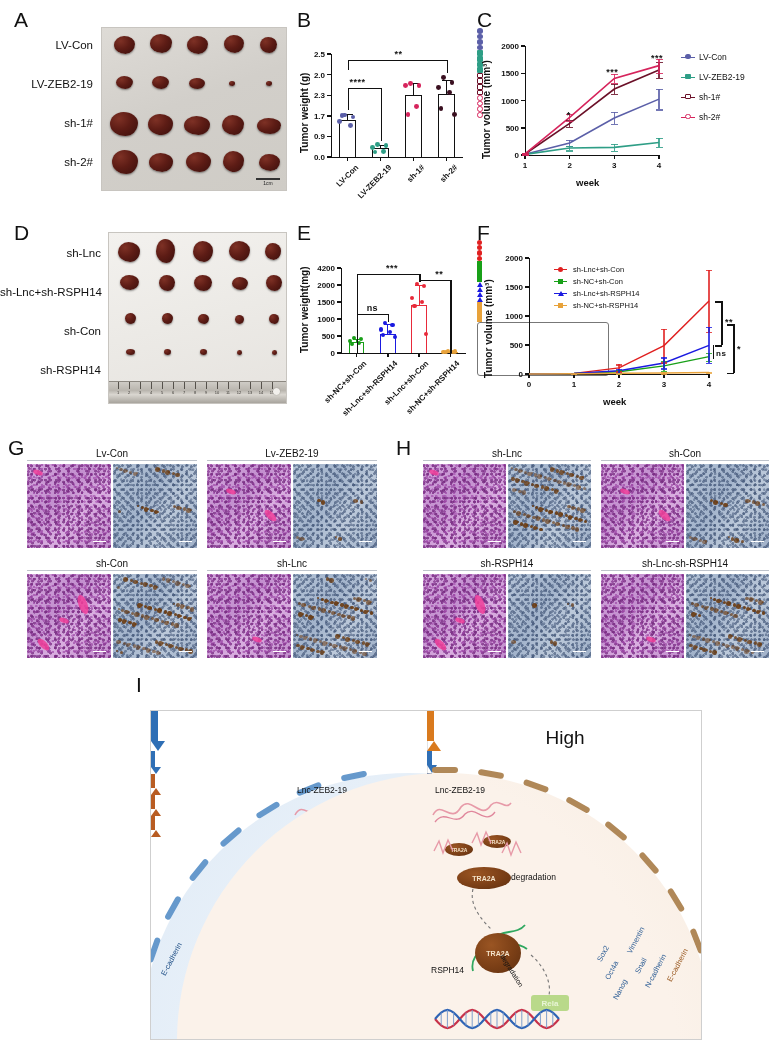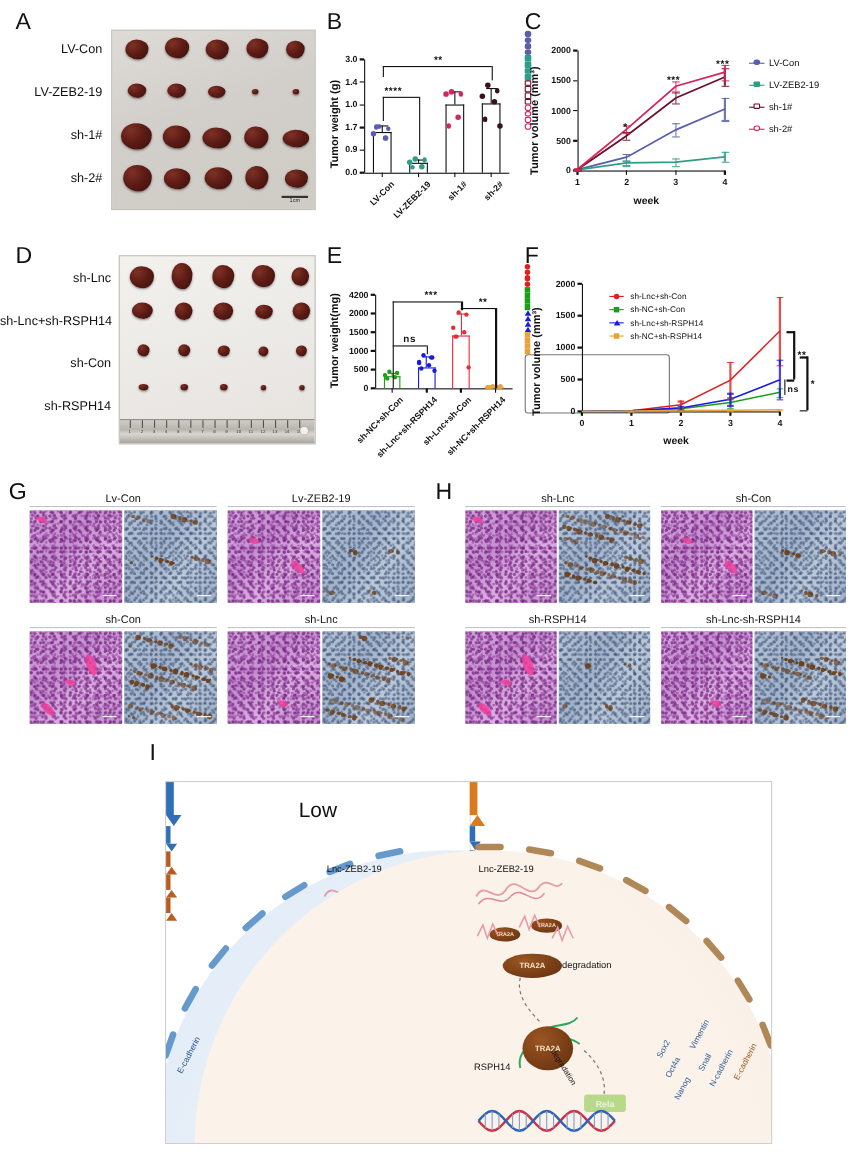--- a/index.html
+++ b/index.html
@@ -209,25 +209,25 @@
 <div class="chart" id="chartB" style="left:297px; top:28px; width:172px; height:175px;">
     <div class="axis-line" style="left:34px; top:26px; width:1.4px; height:103px;"></div>
     <div class="axis-line" style="left:34px; top:129px; width:132px; height:1.4px;"></div>
     <div class="ytick-mark" style="left:30px; top:128.3px;"></div>
     <div class="ytick-label" style="left:0px; top:129px; width:28px;">0.0</div>
     <div class="ytick-mark" style="left:30px; top:107.7px;"></div>
     <div class="ytick-label" style="left:0px; top:108.4px; width:28px;">0.9</div>
     <div class="ytick-mark" style="left:30px; top:87.1px;"></div>
     <div class="ytick-label" style="left:0px; top:87.8px; width:28px;">1.7</div>
     <div class="ytick-mark" style="left:30px; top:66.5px;"></div>
-    <div class="ytick-label" style="left:0px; top:67.2px; width:28px;">1.0</div>
+    <div class="ytick-label" style="left:0px; top:67.2px; width:28px;">2.3</div>
     <div class="ytick-mark" style="left:30px; top:45.89999999999999px;"></div>
-    <div class="ytick-label" style="left:0px; top:46.599999999999994px; width:28px;">1.4</div>
+    <div class="ytick-label" style="left:0px; top:46.599999999999994px; width:28px;">2.0</div>
     <div class="ytick-mark" style="left:30px; top:25.3px;"></div>
-    <div class="ytick-label" style="left:0px; top:26px; width:28px;">3.0</div>
+    <div class="ytick-label" style="left:0px; top:26px; width:28px;">2.5</div>
     <div class="ylabel-rot" style="left:2px; top:125px;">Tumor weight (g)</div>
     <div class="bar-open" style="left:41.92px; top:91.92px; width:17.16px; height:37.08px; border:1.4px solid #111; border-bottom:none;"></div>
     <div class="errbar" style="left:49.9px; top:86.15199999999999px; height:5.768000000000015px;"></div>
     <div class="errcap" style="left:45.5px; top:86.15199999999999px; width:10px;"></div>
     <div class="dot" style="left:45.1px; top:84.576px; width:4.8px; height:4.8px; background:#5b5fa8;"></div>
     <div class="dot" style="left:53.5px; top:86.636px; width:4.8px; height:4.8px; background:#5b5fa8;"></div>
     <div class="dot" style="left:40.300000000000004px; top:91.168px; width:4.8px; height:4.8px; background:#5b5fa8;"></div>
     <div class="dot" style="left:51.1px; top:94.87599999999999px; width:4.8px; height:4.8px; background:#5b5fa8;"></div>
     <div class="dot" style="left:42.7px; top:84.988px; width:4.8px; height:4.8px; background:#5b5fa8;"></div>
     <div class="xrot" style="left: 56.5px; top: 135px; transform: translateX(-100%) rotate(-45deg); transform-origin: right top;">LV-Con</div>
@@ -1156,21 +1156,20 @@
       <div class="brownspot" style="left:29.491999999999997px; top:77.325px; width:2px; height:2px; opacity:0.79;"></div>
       <div class="brownspot" style="left:11.806px; top:40.05px; width:3.3px; height:3.3px; opacity:0.91;"></div>
       <div class="mini-scale"></div>
     </div>
   </div>
 
 <div class="panel-letter" style="left:136px; top:674px;">I</div>
 <div id="panelI-box" style="left:150px; top:710px; width:552px; height:330px;">
     <div class="half-divider" style="left:275.5px;"></div>
     <div class="half" style="left:0px; width:276px;">
-      <div class="half-title" style="top:16px;">Low</div>
       <div class="cell-body" style="left:-10px; top:62px; width:536px; height:536px; background:radial-gradient(circle at 72% 62%, #e6eff8 0%, #e6eff8 70%, #dfeaf6 100%);"></div>
       <div class="memb-seg" style="left:-10.368009913196431px; top:236.29068673518904px; width:26px; height:6px; background:#6699cc; transform:rotate(289.55555555555554deg);"></div>
       <div class="memb-seg" style="left:8.746423888177446px; top:194.23988635747835px; width:26px; height:6px; background:#6699cc; transform:rotate(299.33333333333337deg);"></div>
       <div class="memb-seg" style="left:34.724572051465856px; top:156.04607521012915px; width:26px; height:6px; background:#6699cc; transform:rotate(309.1111111111111deg);"></div>
       <div class="memb-seg" style="left:66.81170911778372px; top:122.81887209520394px; width:26px; height:6px; background:#6699cc; transform:rotate(318.8888888888889deg);"></div>
       <div class="memb-seg" style="left:104.07562933118257px; top:95.52360433167757px; width:26px; height:6px; background:#6699cc; transform:rotate(328.6666666666667deg);"></div>
       <div class="memb-seg" style="left:145.4337293780565px; top:74.95326275780138px; width:26px; height:6px; background:#6699cc; transform:rotate(338.44444444444446deg);"></div>
       <div class="memb-seg" style="left:189.68446052443417px; top:61.70546350795854px; width:26px; height:6px; background:#6699cc; transform:rotate(348.22222222222223deg);"></div>
       <div class="i-label" style="left:146px; top:74px;">Lnc-ZEB2-19</div>
       <svg style="position:absolute; left:142px; top:84px; width:84px; height:32px; overflow:visible;">
@@ -1242,20 +1241,21 @@
         <line x1="77" y1="3" x2="77" y2="21" stroke="#7e9ecd" stroke-width="1"></line>
         <line x1="82.5" y1="5.6360389693210635" x2="82.5" y2="18.363961030678936" stroke="#7e9ecd" stroke-width="1"></line>
         <line x1="88" y1="11.999999999999996" x2="88" y2="12.000000000000004" stroke="#7e9ecd" stroke-width="1"></line>
         <line x1="93.5" y1="18.36396103067893" x2="93.5" y2="5.63603896932107" stroke="#7e9ecd" stroke-width="1"></line>
         <line x1="99" y1="21" x2="99" y2="3" stroke="#7e9ecd" stroke-width="1"></line>
         <line x1="104.5" y1="18.363961030678936" x2="104.5" y2="5.636038969321063" stroke="#7e9ecd" stroke-width="1"></line>
         <line x1="110" y1="12.000000000000005" x2="110" y2="11.999999999999995" stroke="#7e9ecd" stroke-width="1"></line>
       </svg>
     </div>
     <div class="half" style="left:276px; width:276px;">
+      <div class="half-title" style="top:16px;">High</div>
       <div class="cell-body" style="left:-250px; top:62px; width:536px; height:536px; background:radial-gradient(circle at 28% 62%, #fbf2ea 0%, #fbf2ea 70%, #f7ece1 100%);"></div>
       <div class="memb-seg" style="left:4.99999999999995px; top:56px; width:26px; height:6px; background:#b08858; transform:rotate(360deg);"></div>
       <div class="memb-seg" style="left:51.023196941997426px; top:59.93658928404636px; width:26px; height:6px; background:#b08858; transform:rotate(369.77777777777777deg);"></div>
       <div class="memb-seg" style="left:95.70931326481094px; top:71.63199008680357px; width:26px; height:6px; background:#b08858; transform:rotate(379.55555555555554deg);"></div>
       <div class="memb-seg" style="left:137.76011364252142px; top:90.7464238881773px; width:26px; height:6px; background:#b08858; transform:rotate(389.3333333333333deg);"></div>
       <div class="memb-seg" style="left:175.95392478987077px; top:116.72457205146577px; width:26px; height:6px; background:#b08858; transform:rotate(399.1111111111111deg);"></div>
       <div class="memb-seg" style="left:209.18112790479606px; top:148.81170911778372px; width:26px; height:6px; background:#b08858; transform:rotate(408.8888888888889deg);"></div>
       <div class="memb-seg" style="left:236.47639566832243px; top:186.07562933118254px; width:26px; height:6px; background:#b08858; transform:rotate(418.6666666666667deg);"></div>
       <div class="memb-seg" style="left:257.04673724219856px; top:227.43372937805628px; width:26px; height:6px; background:#b08858; transform:rotate(428.44444444444446deg);"></div>
       <div class="i-label" style="left:8px; top:74px;">Lnc-ZEB2-19</div>

